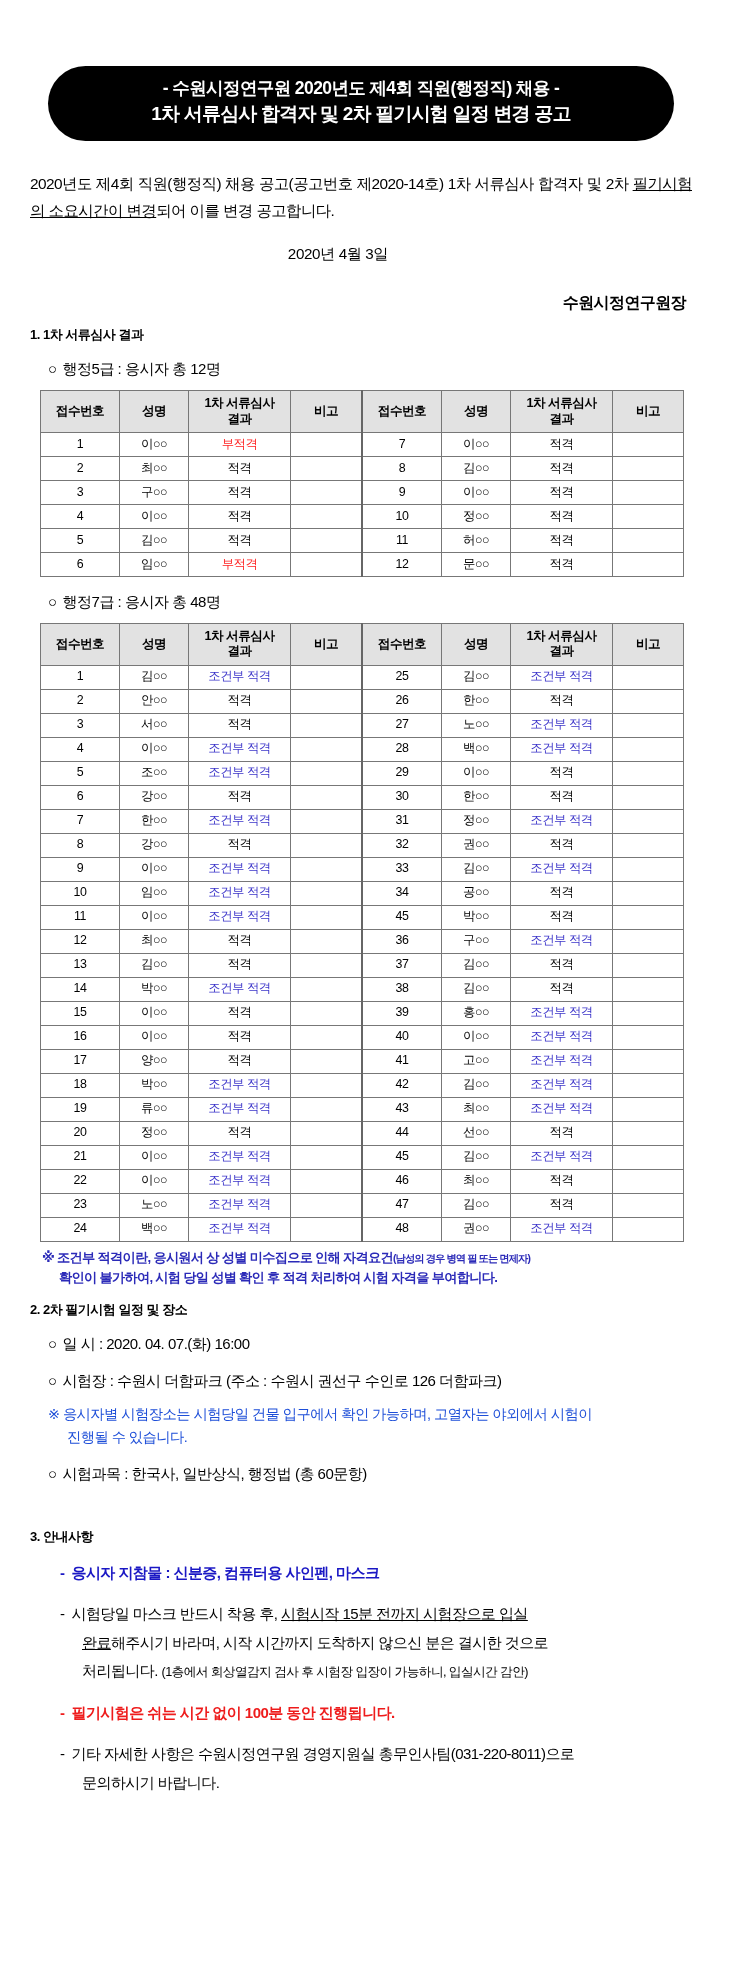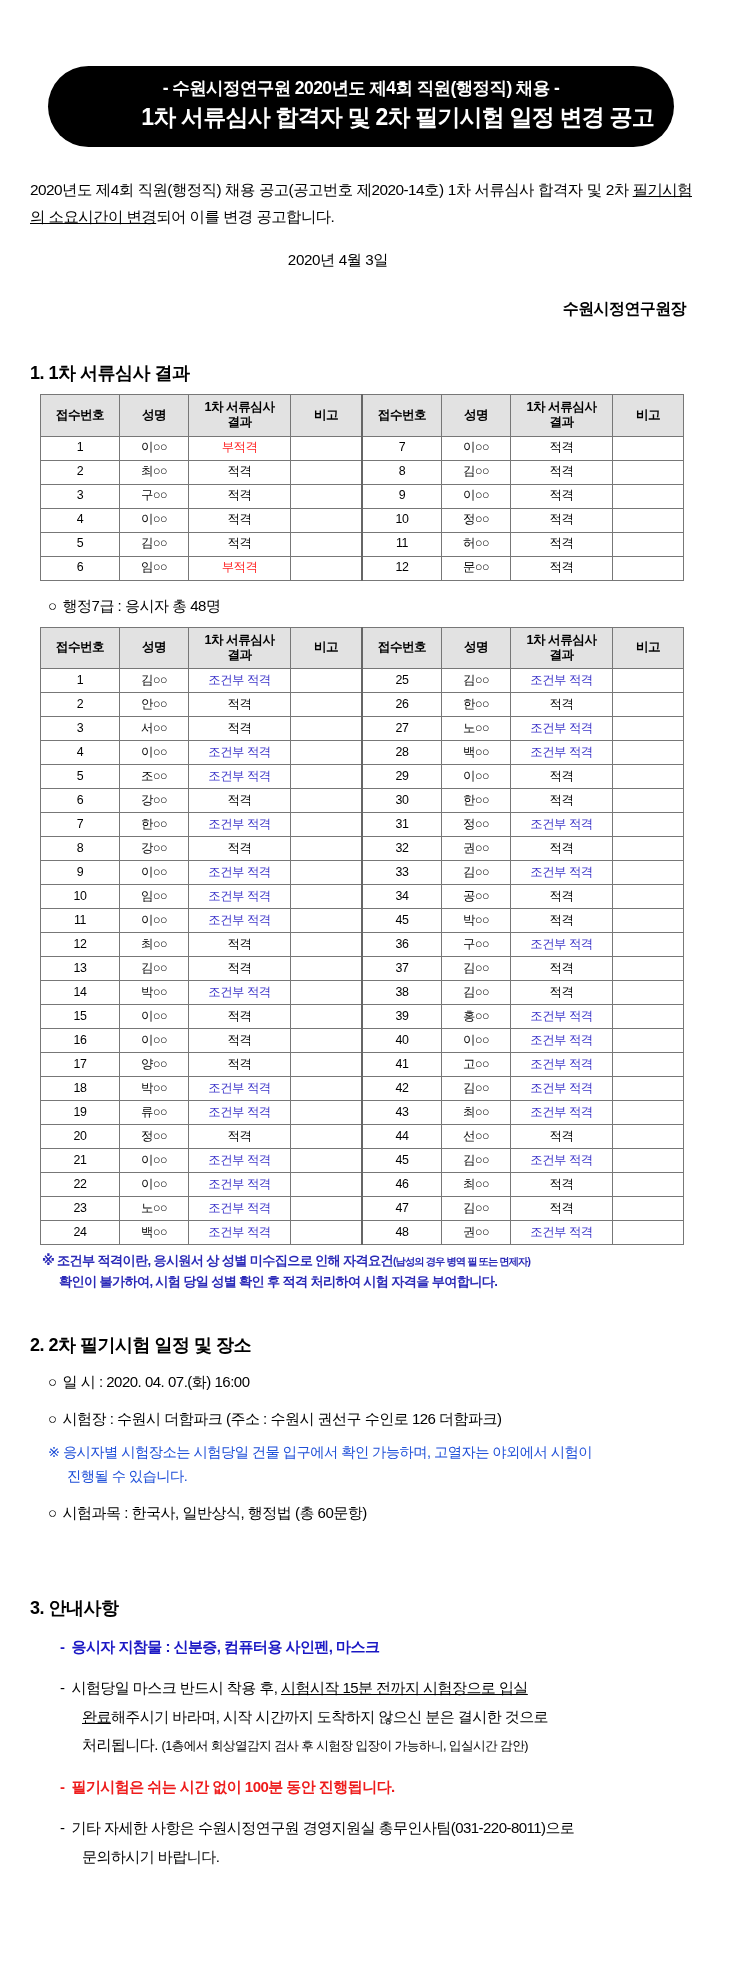--- a/index.html
+++ b/index.html
@@ -29,25 +29,24 @@
     text-align: center;
     margin: 14px 18px 0 18px;
   }
   .banner-line1 {
     font-size: 17.5px;
     font-weight: bold;
     letter-spacing: -0.6px;
     line-height: 1.45;
   }
   .banner-line2 {
-    font-size: 23px;
+    font-size: 19px;
     font-weight: bold;
     letter-spacing: -0.8px;
     line-height: 1.42;
-    text-align: right;
   }
 
   
   .intro {
     margin-top: 30px;
     font-size: 15.4px;
     line-height: 1.72;
     letter-spacing: -0.55px;
     text-align: justify;
   }
@@ -64,22 +63,22 @@
     margin-top: 28px;
     text-align: right;
     font-size: 16px;
     font-weight: bold;
     letter-spacing: -0.6px;
     padding-right: 6px;
   }
 
   
   .sec-title {
-    margin-top: 41px;
-    font-size: 18px;
+    margin-top: 12px;
+    font-size: 13px;
     font-weight: bold;
     letter-spacing: -0.5px;
   }
   .bullet-o {
     margin-top: 13px;
     margin-left: 18px;
     font-size: 15px;
     letter-spacing: -0.5px;
     line-height: 1.6;
   }
@@ -172,20 +171,21 @@
     <div class="banner-line2">1차 서류심사 합격자 및 2차 필기시험 일정 변경 공고</div>
   </div>
 
   <div class="intro"><span>2020년도 제4회 직원(행정직) 채용 공고(공고번호 제2020-14호) 1차 서류심사 합격자 및 2차 </span><span class="u">필기시험의 소요시간이 변경</span><span>되어 이를 변경 공고합니다.</span></div>
 
   <div class="date-line">2020년  4월 3일</div>
   <div class="org-line">수원시정연구원장</div>
 
   <div class="sec-title">1. 1차 서류심사 결과</div>
 
+  <div class="bullet-o"><span class="mk">○</span><span>행정5급 : 응시자 총 12명</span></div>
 
   <table class="grid" id="table-a">
     <thead>
       <tr>
         <th class="col-no">접수번호</th>
         <th class="col-name">성명</th>
         <th class="col-res"><span>1차 서류심사</span><br><span>결과</span></th>
         <th class="col-note">비고</th>
         <th class="col-no mid-sep">접수번호</th>
         <th class="col-name">성명</th>

